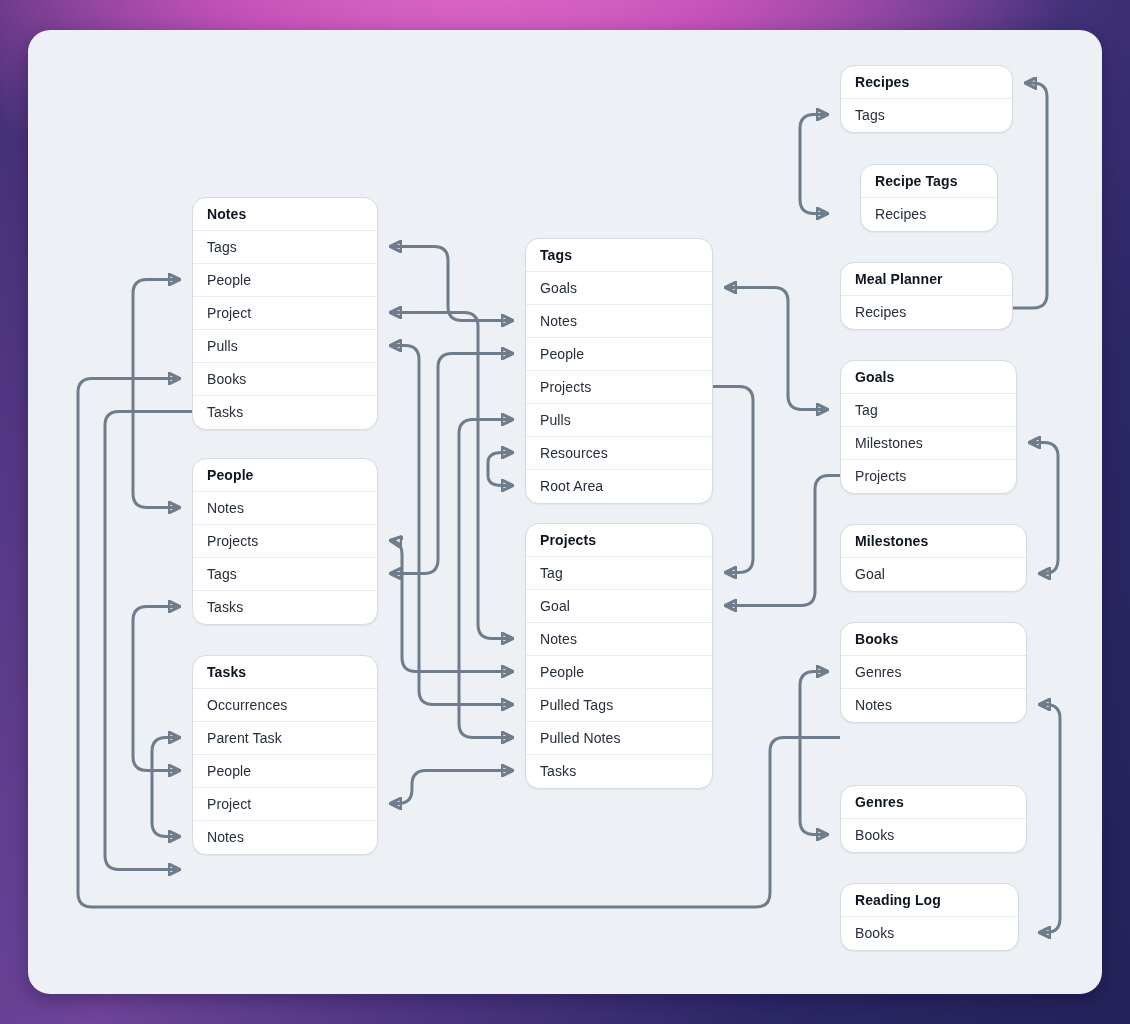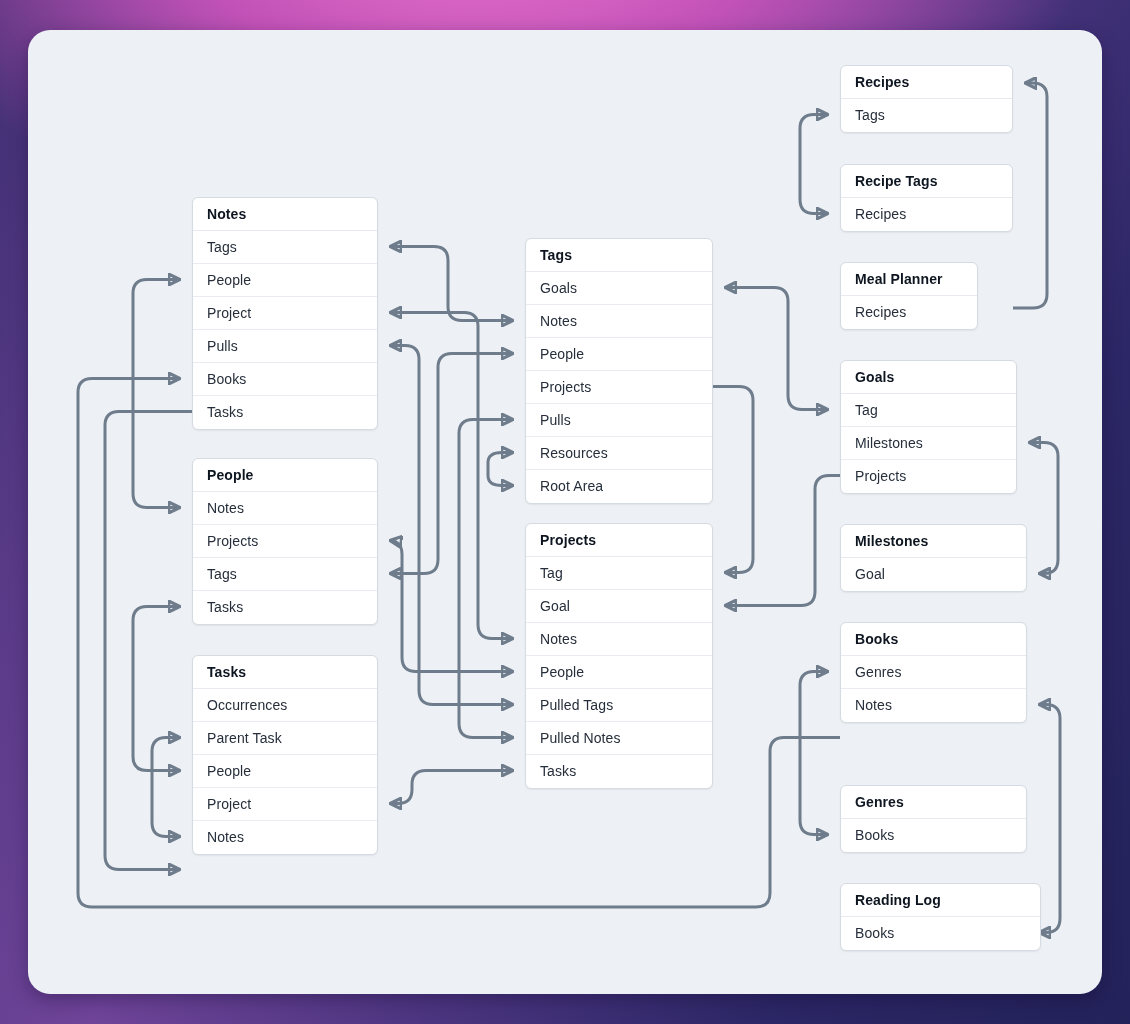--- a/index.html
+++ b/index.html
@@ -10,21 +10,21 @@
       radial-gradient(1000px 520px at 42% -8%, rgba(244,122,211,.95) 0%, rgba(205,84,188,.9) 30%, rgba(150,60,160,0) 62%),
       linear-gradient(118deg, #3f2f72 0%, #5d3c8b 22%, #6f4499 38%, #4c3580 58%, #2c2766 78%, #232259 100%);
   }
   .panel{
     position:absolute;left:28px;right:28px;top:30px;bottom:30px;
     background:#edf1f5;border-radius:22px;
     box-shadow:0 6px 18px rgba(20,10,50,.35);
   }
   .tbox{
     position:absolute;background:#ffffff;
-    border:1px solid #d5dbe2;border-radius:6px;
+    border:1px solid #d5dbe2;border-radius:14px;
     box-shadow:0 1px 2px rgba(16,24,40,.06);
     box-sizing:border-box;
   }
   .thead{
     height:33px;line-height:33px;padding:0 14px;
     font-size:14px;font-weight:700;color:#0d1520;
     border-bottom:1px solid #e7ebef;letter-spacing:.1px;
     white-space:nowrap;box-sizing:border-box;
   }
   .trow{
@@ -128,27 +128,27 @@
         <div class="trow">Pulled Notes</div>
         <div class="trow">Tasks</div>
       </div>
   </div>
   <div class="tbox" style="left:840px;top:65px;width:173px">
     <div class="thead">Recipes</div>
     <div>
         <div class="trow">Tags</div>
       </div>
   </div>
-  <div class="tbox" style="left:840px;top:164px;width:173px">
+  <div class="tbox" style="left:860px;top:164px;width:138px">
     <div class="thead">Recipe Tags</div>
     <div>
         <div class="trow">Recipes</div>
       </div>
   </div>
-  <div class="tbox" style="left:840px;top:262px;width:138px">
+  <div class="tbox" style="left:840px;top:262px;width:173px">
     <div class="thead">Meal Planner</div>
     <div>
         <div class="trow">Recipes</div>
       </div>
   </div>
   <div class="tbox" style="left:840px;top:360px;width:177px">
     <div class="thead">Goals</div>
     <div>
         <div class="trow">Tag</div>
         <div class="trow">Milestones</div>
@@ -167,19 +167,19 @@
         <div class="trow">Genres</div>
         <div class="trow">Notes</div>
       </div>
   </div>
   <div class="tbox" style="left:840px;top:785px;width:187px">
     <div class="thead">Genres</div>
     <div>
         <div class="trow">Books</div>
       </div>
   </div>
-  <div class="tbox" style="left:840px;top:883px;width:201px">
+  <div class="tbox" style="left:840px;top:883px;width:179px">
     <div class="thead">Reading Log</div>
     <div>
         <div class="trow">Books</div>
       </div>
   </div>
 </div>
 
 </body></html>

